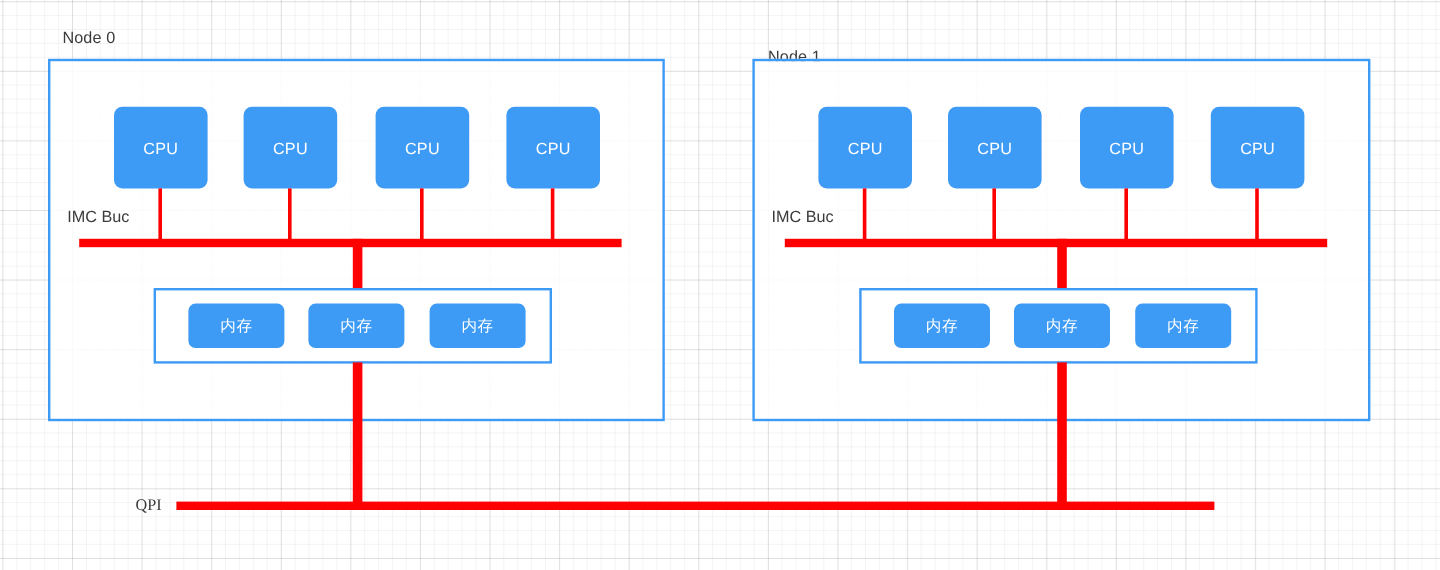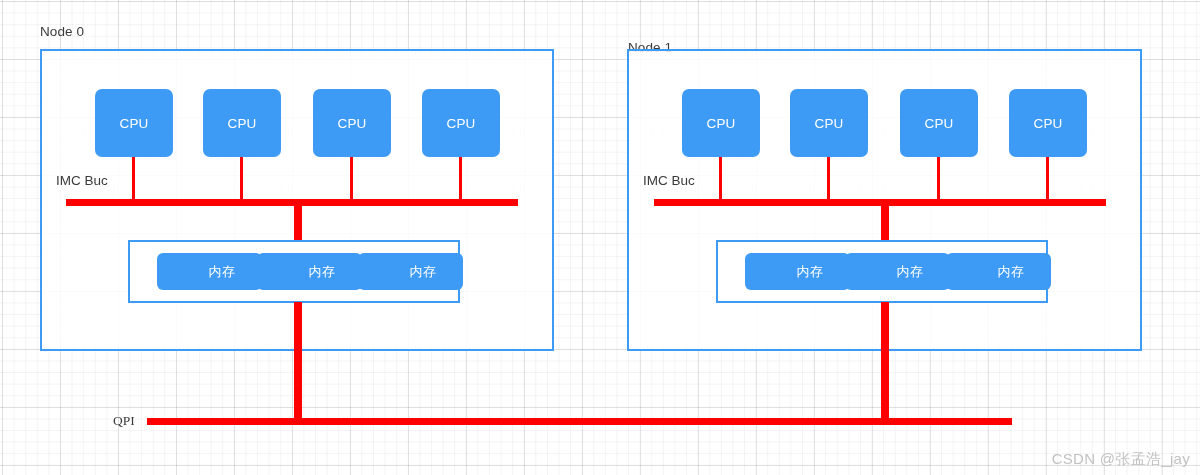--- a/index.html
+++ b/index.html
@@ -33,20 +33,21 @@
     border: 2px solid #3d9af5;
     background: rgba(255,255,255,0.85);
     box-sizing: border-box;
   }
   .node-label {
     position: absolute;
     font-size: 13.5px;
     color: #3b3b3b;
     white-space: nowrap;
     letter-spacing: 0.1px;
+    margin-left: 12px;
   }
 
   
   .cpu-box {
     position: absolute;
     width: 78px;
     height: 68px;
     background: #3d9af5;
     border-radius: 7px;
     color: #ffffff;
@@ -92,21 +93,20 @@
     width: 80px;
     height: 37px;
     background: #3d9af5;
     border-radius: 6px;
     color: #ffffff;
     font-size: 13px;
     display: flex;
     align-items: center;
     justify-content: center;
     letter-spacing: 0.5px;
-    padding-left: 25px;
   }
 
   
   .qpi-label {
     position: absolute;
     font-size: 13.5px;
     color: #3b3b3b;
     white-space: nowrap;
   }
 
@@ -174,15 +174,14 @@
   <div class="mem-frame" style="left:716px; top:240px; width:332px; height:63px;"></div>
   <div class="mem-box" style="left:745px; top:253px;">内存</div>
   <div class="mem-box" style="left:845px; top:253px;">内存</div>
   <div class="mem-box" style="left:946px; top:253px;">内存</div>
 
   <div class="trunk" style="left:881px; top:302px; height:122px;"></div>
 
   <div class="qpi-label" style="left:113px; top:413px;font-family:Liberation Serif, serif;">QPI</div>
   <div class="wire-h" style="left:147px; top:418px; width:865px;"></div>
 
-  <div class="watermark">CSDN @张孟浩_jay</div>
 
 </div>
 
 </body></html>

